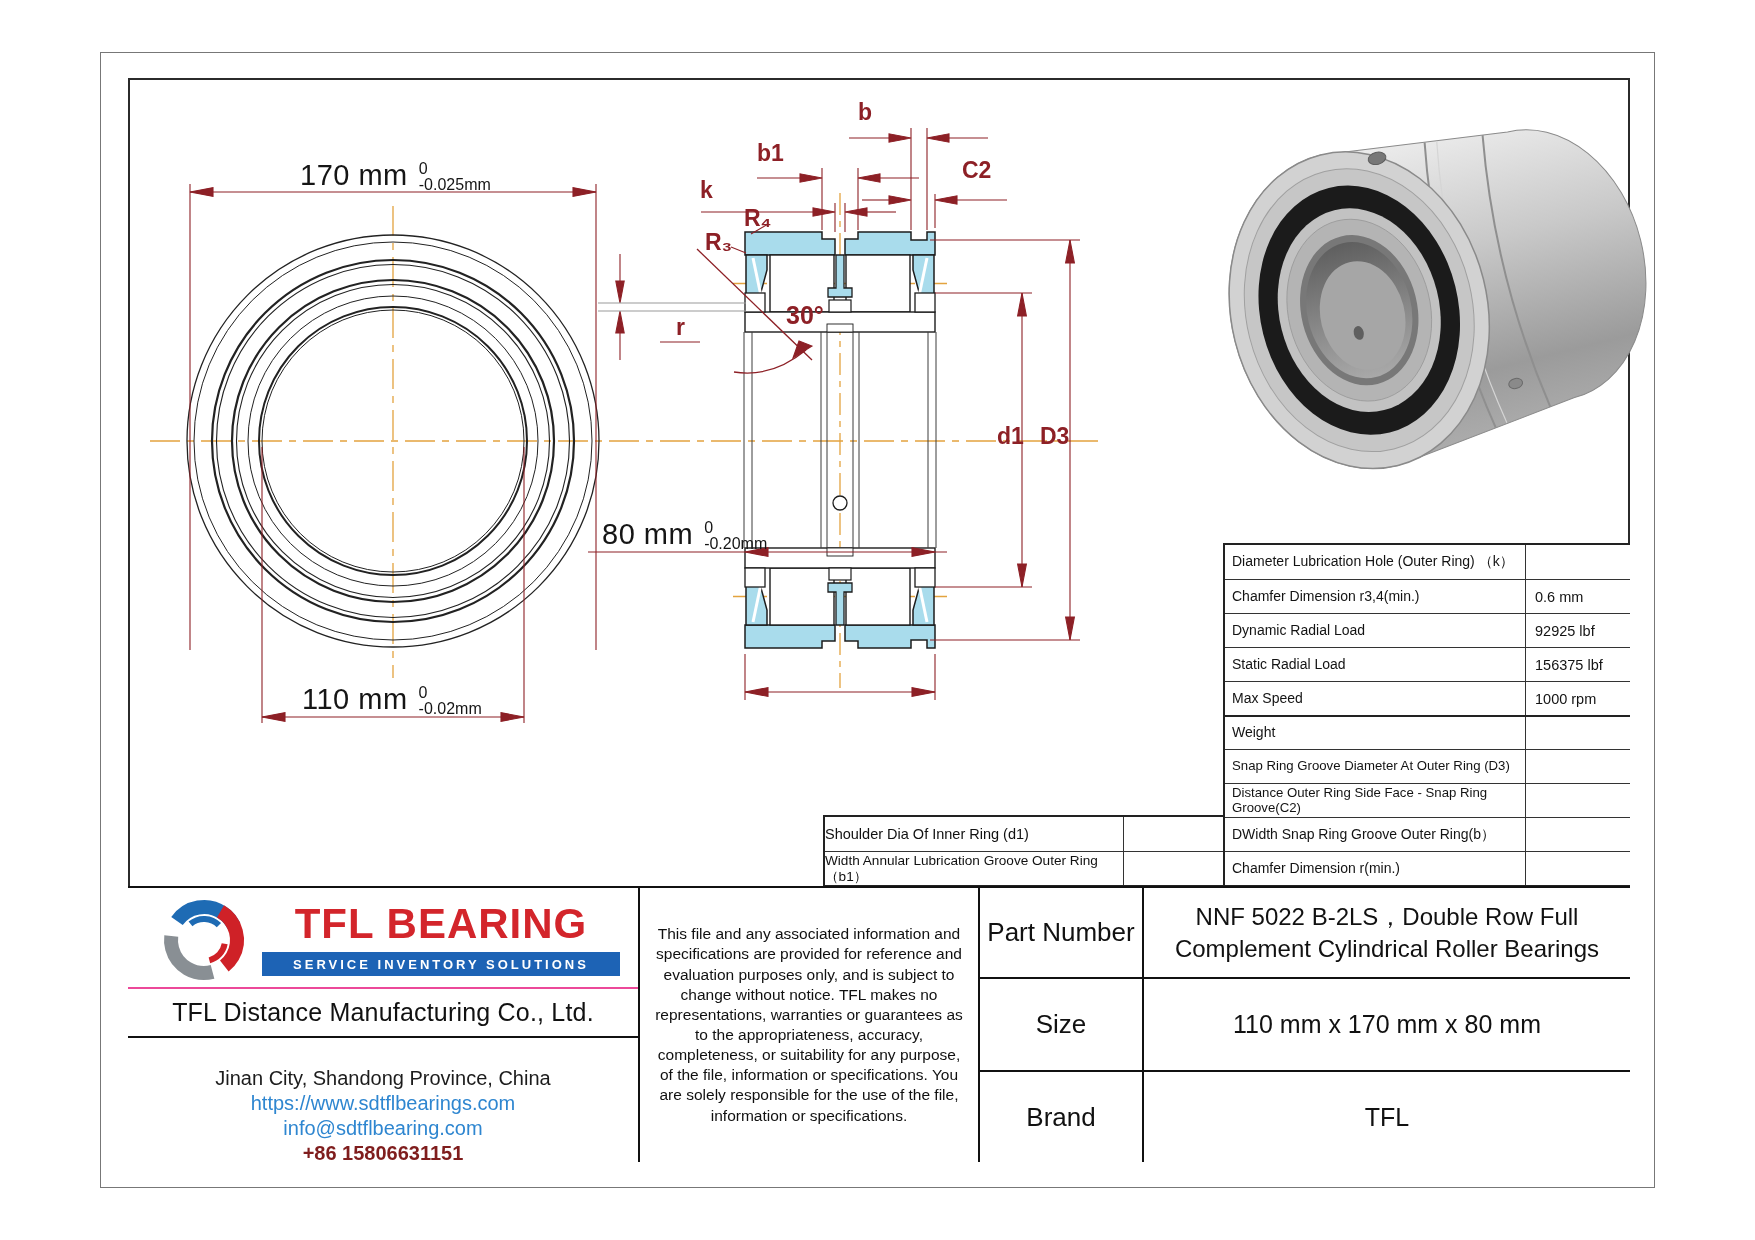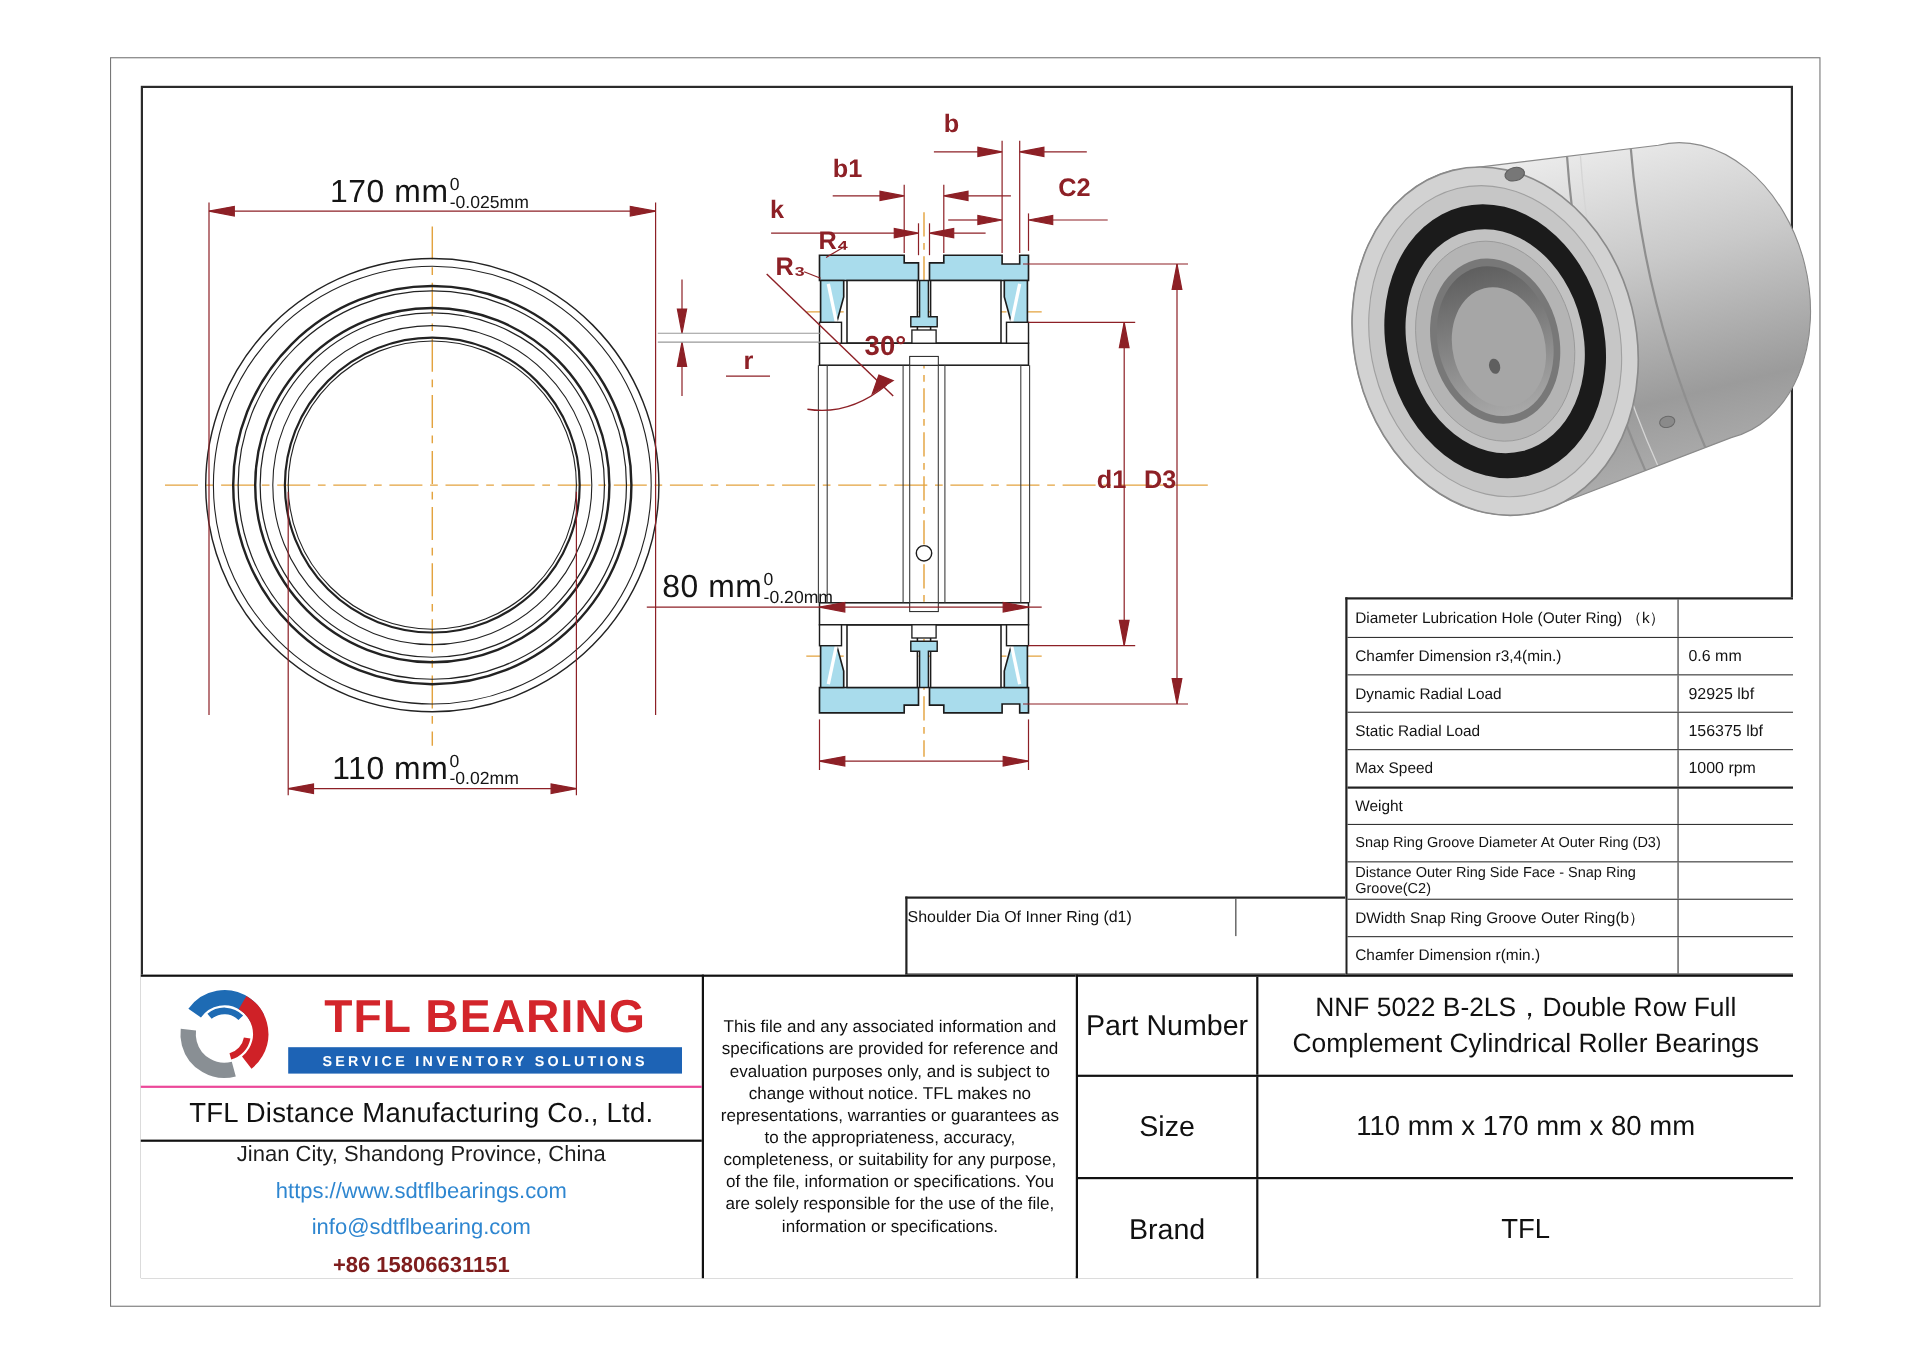--- a/index.html
+++ b/index.html
@@ -5,21 +5,21 @@
   html,body{margin:0;padding:0;background:#fff;}
   .page{position:relative;width:1755px;height:1240px;background:#ffffff;
         font-family:"Liberation Sans",sans-serif;overflow:hidden;color:#111;}
   .outer-frame{position:absolute;left:100px;top:52px;width:1555px;height:1136px;
                border:1px solid #777;box-sizing:border-box;}
   .inner-frame{position:absolute;left:128px;top:78px;width:1502px;height:1084px;
                border:2px solid #2b2b2b;box-sizing:border-box;}
   svg.draw{position:absolute;left:0;top:0;}
 
   
-  .dim{position:absolute;display:flex;align-items:flex-end;gap:1px;color:#151515;}
+  .dim{position:absolute;display:flex;align-items:flex-end;gap:11px;color:#151515;}
   .dim-main{font-size:29px;line-height:30px;letter-spacing:.5px;}
   .tol{display:flex;flex-direction:column;font-size:16px;line-height:16px;transform:translateY(3px);}
 
   
   .rlabel{position:absolute;color:#8d2026;font-weight:bold;font-size:23px;line-height:24px;}
 
   
   .spec{position:absolute;left:1223px;top:543px;width:407px;background:#fff;
         border:2px solid #222;border-right:none;box-sizing:border-box;
         display:grid;grid-template-rows:repeat(10,34px);}
@@ -51,21 +51,21 @@
           border-right:2px solid #111;box-sizing:border-box;}
   .pvalue{display:flex;align-items:center;justify-content:center;text-align:center;
           font-size:25px;line-height:1.3;padding:0 12px;}
 
   
   .company{position:absolute;left:128px;top:886px;width:512px;height:276px;box-sizing:border-box;
            border-top:2px solid #111;border-right:2px solid #111;background:#fff;}
   .logo-row{position:relative;height:101px;border-bottom:2px solid #ec4899;box-sizing:border-box;}
   .name-row{height:49px;border-bottom:2px solid #111;box-sizing:border-box;display:flex;
             align-items:center;justify-content:center;font-size:25px;font-weight:500;letter-spacing:.2px;}
-  .addr-row{height:124px;display:flex;flex-direction:column;align-items:center;justify-content:space-between;gap:2px;}
+  .addr-row{height:124px;display:flex;flex-direction:column;align-items:center;justify-content:center;gap:2px;margin-top:16px;}
   .addr{font-size:20px;color:#1c1c1c;}
   .link{font-size:20px;color:#2e86d0;cursor:pointer;}
   .phone{font-size:20px;font-weight:bold;color:#7f1d1d;}
   .logo-title{position:absolute;left:132px;top:12px;width:362px;text-align:center;font-size:42px;
               font-weight:bold;color:#d3252b;letter-spacing:1px;white-space:nowrap;}
   .logo-bar{position:absolute;left:134px;top:64px;width:358px;height:24px;background:#1d63b5;
             display:flex;align-items:center;justify-content:center;color:#fff;font-size:13px;
             font-weight:bold;letter-spacing:3px;white-space:nowrap;}
 
   
@@ -320,20 +320,24 @@
       <div class="spec-label">Chamfer Dimension r(min.)</div>
       <div class="spec-value"></div>
     </div>
   </div>
 
   <div class="side">
     <div class="side-row">
       <div class="side-label" style="font-size:14.5px;">Shoulder Dia Of Inner Ring (d1)</div>
       <div class="side-value"></div>
     </div>
+    <div class="side-row">
+      <div class="side-label">Width Annular Lubrication Groove Outer Ring（b1）</div>
+      <div class="side-value"></div>
+    </div>
   </div>
 
   <div class="company">
     <div class="logo-row">
       <svg width="92" height="92" style="position:absolute;left:30px;top:6px;" viewBox="-46 -46 92 92">
         <circle r="33" fill="none" stroke="#898f94" stroke-width="14" pathLength="360" stroke-dasharray="112 248" transform="rotate(75)"></circle>
         <circle r="33" fill="none" stroke="#1e6bb4" stroke-width="14" pathLength="360" stroke-dasharray="120 240" transform="rotate(215)"></circle>
         <circle r="33" fill="none" stroke="#cf2127" stroke-width="14" pathLength="360" stroke-dasharray="112 248" transform="rotate(300)"></circle>
         <circle r="21" fill="none" stroke="#1e6bb4" stroke-width="6" pathLength="360" stroke-dasharray="85 275" transform="rotate(230)"></circle>
         <circle r="21" fill="none" stroke="#cf2127" stroke-width="6" pathLength="360" stroke-dasharray="65 295" transform="rotate(10)"></circle>

